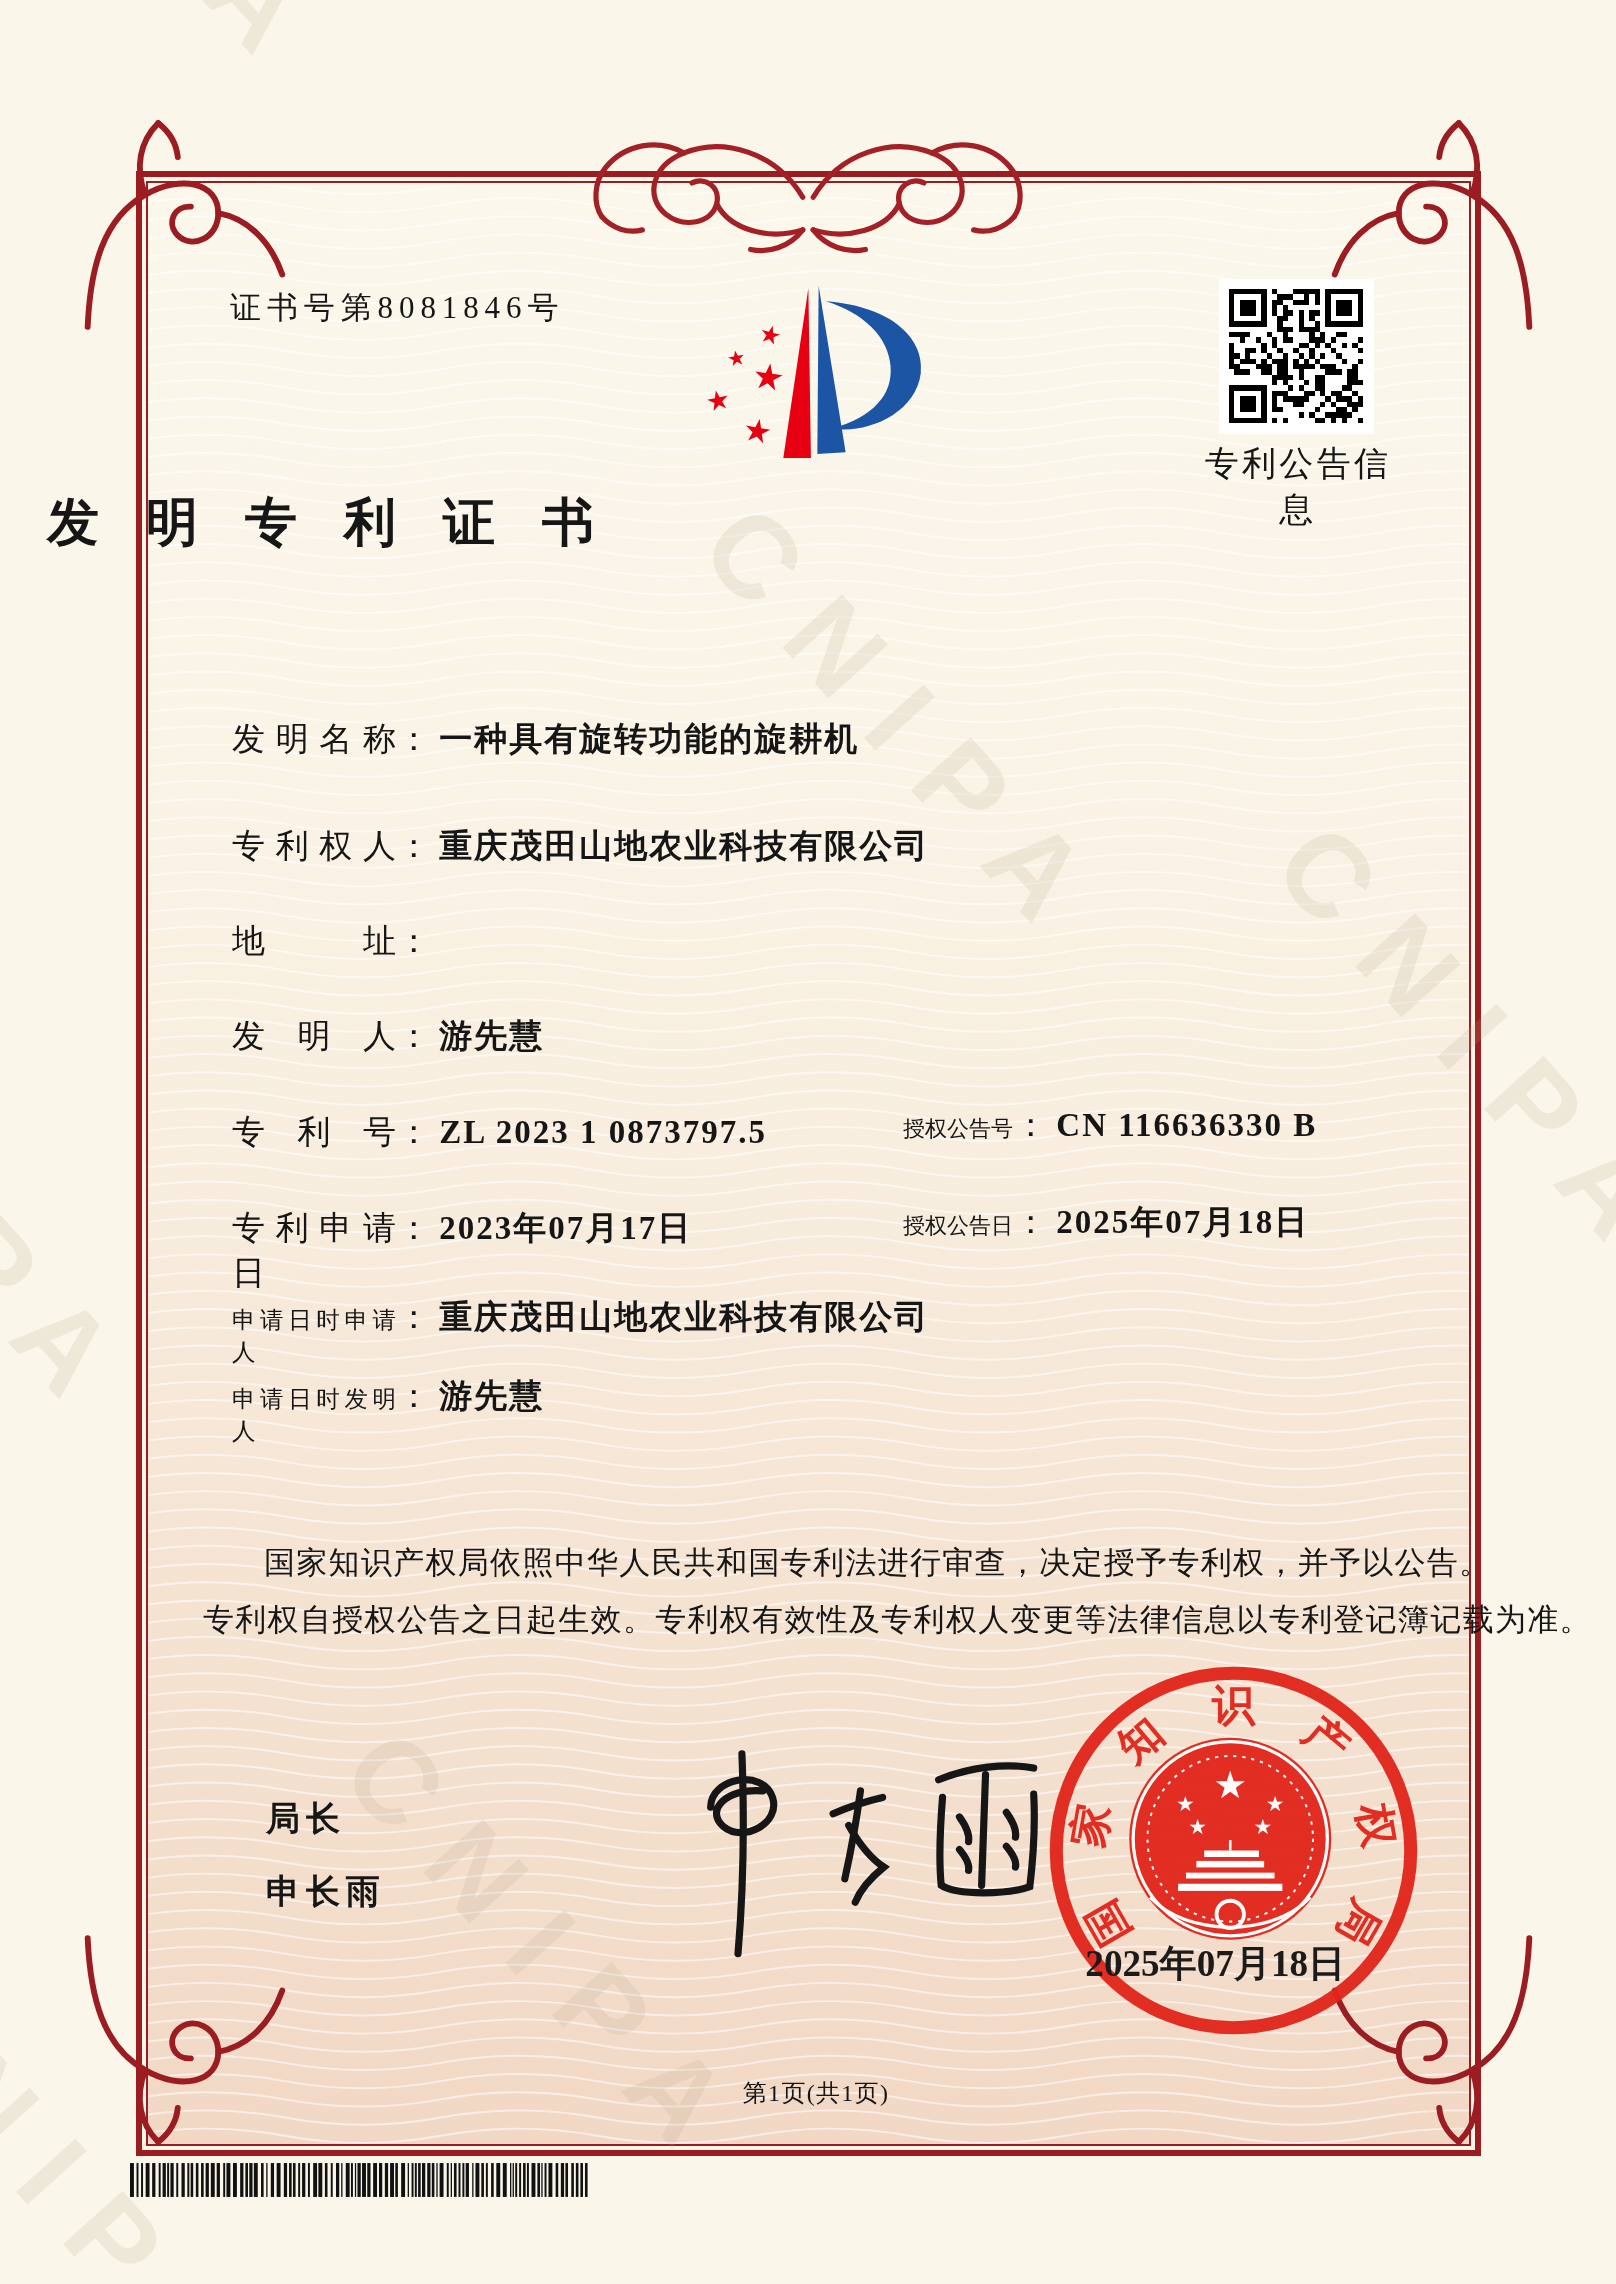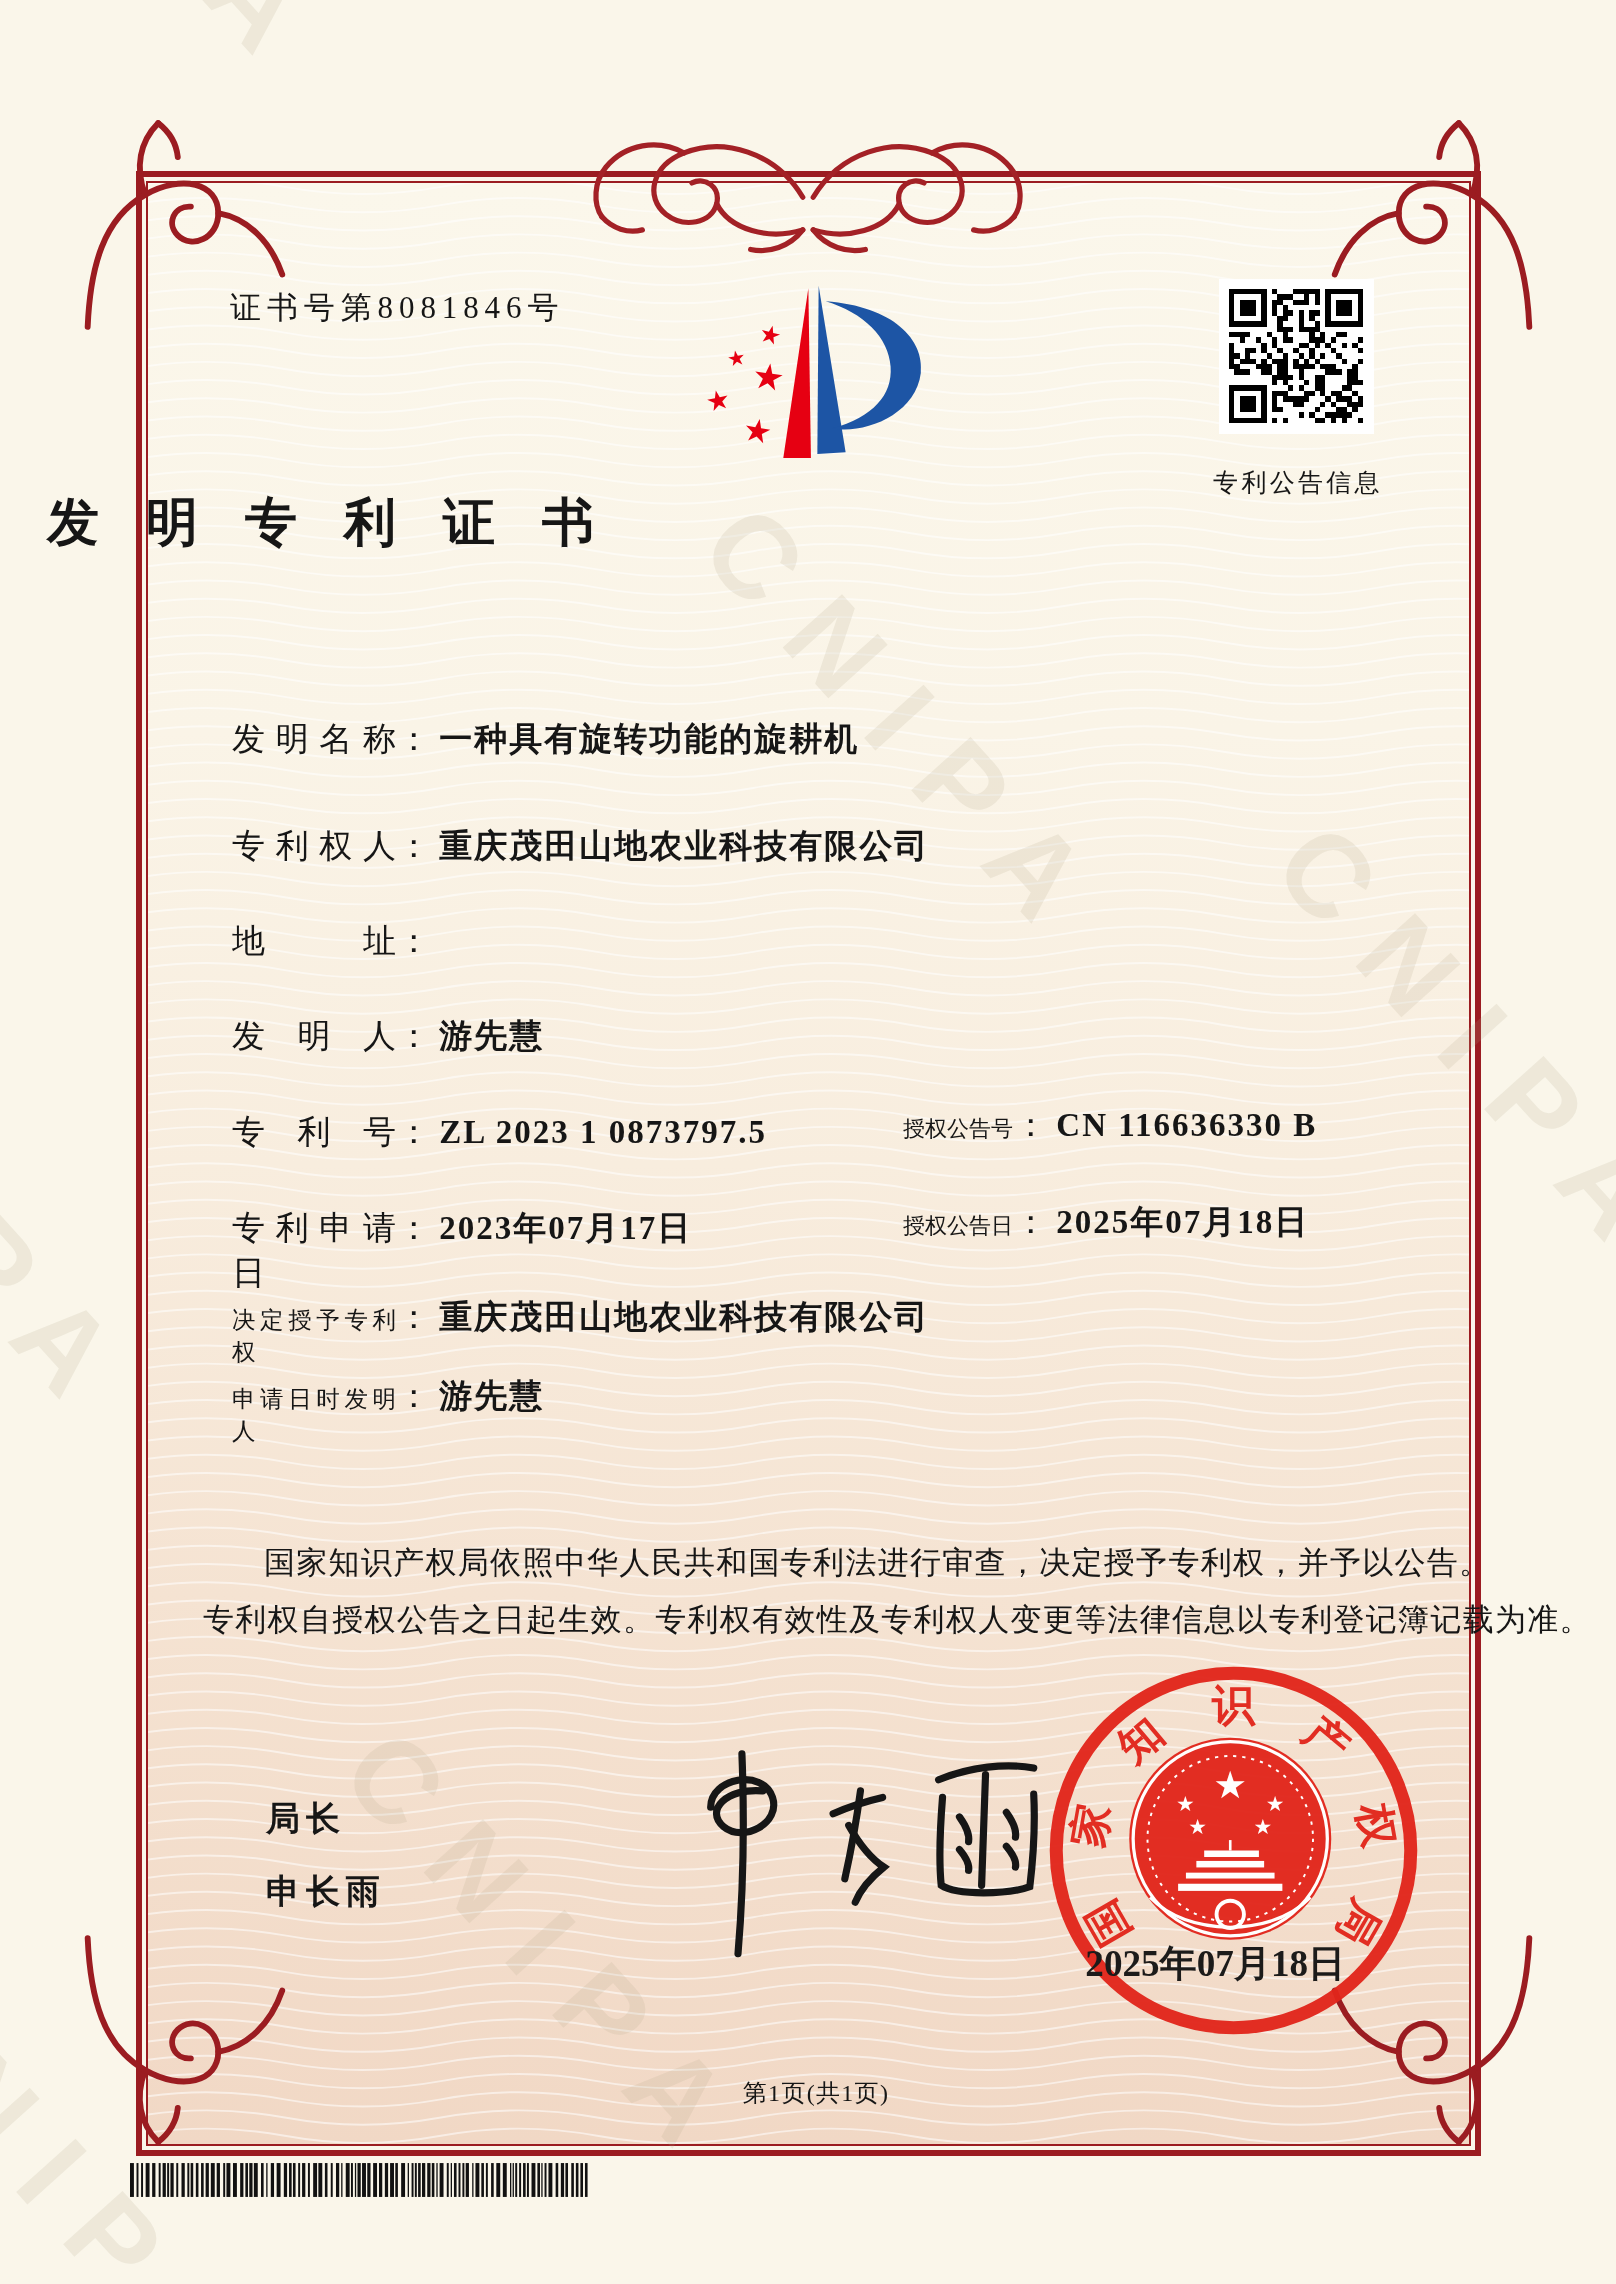--- a/index.html
+++ b/index.html
@@ -35,21 +35,21 @@
   .ornament{position:absolute;z-index:2;pointer-events:none;}
 
   .content{position:absolute;inset:0;z-index:2;}
 
   .cert-no{position:absolute;left:230px;top:287px;font-size:31px;letter-spacing:5.9px;}
 
   .logo{position:absolute;left:685px;top:269px;width:248px;height:196px;}
 
   .qr-box{position:absolute;left:1219px;top:279px;width:155px;height:155px;background:#ffffff;}
   .qr-box svg{position:absolute;left:10.4px;top:10.4px;}
-  .qr-caption{position:absolute;left:1200px;top:441px;width:196px;text-align:center;font-size:25px;letter-spacing:3.3px;margin-top:25px;}
+  .qr-caption{position:absolute;left:1200px;top:441px;width:196px;text-align:center;font-size:34px;letter-spacing:3.3px;}
 
   .title{
     position:absolute;left:0;right:0;top:488px;text-align:left;
     font-size:52px;font-weight:700;letter-spacing:47px;text-indent:47px;
   }
 
   .row{position:absolute;left:232px;display:flex;align-items:baseline;font-size:33px;}
   .row .lbl{
     display:inline-block;width:164px;
     text-align:justify;text-align-last:justify;margin-top:9px;
@@ -521,21 +521,21 @@
       <span class="lbl">专利申请日</span>
         <span class="colon">：</span>
         <span class="val">2023年07月17日</span>
     </div>
     <div class="row row-r" style="top:1200px">
       <span class="lbl">授权公告日</span>
         <span class="colon">：</span>
         <span class="val">2025年07月18日</span>
     </div>
     <div class="row" style="top:1295px">
-      <span class="lbl w7">决定授予专利权</span>
+      <span class="lbl w7">申请日时申请人</span>
         <span class="colon">：</span>
         <span class="val">重庆茂田山地农业科技有限公司</span>
     </div>
     <div class="row" style="top:1374px">
       <span class="lbl w7">申请日时发明人</span>
         <span class="colon">：</span>
         <span class="val">游先慧</span>
     </div>
 
     <div class="notice l1">国家知识产权局依照中华人民共和国专利法进行审查，决定授予专利权，并予以公告。</div>

